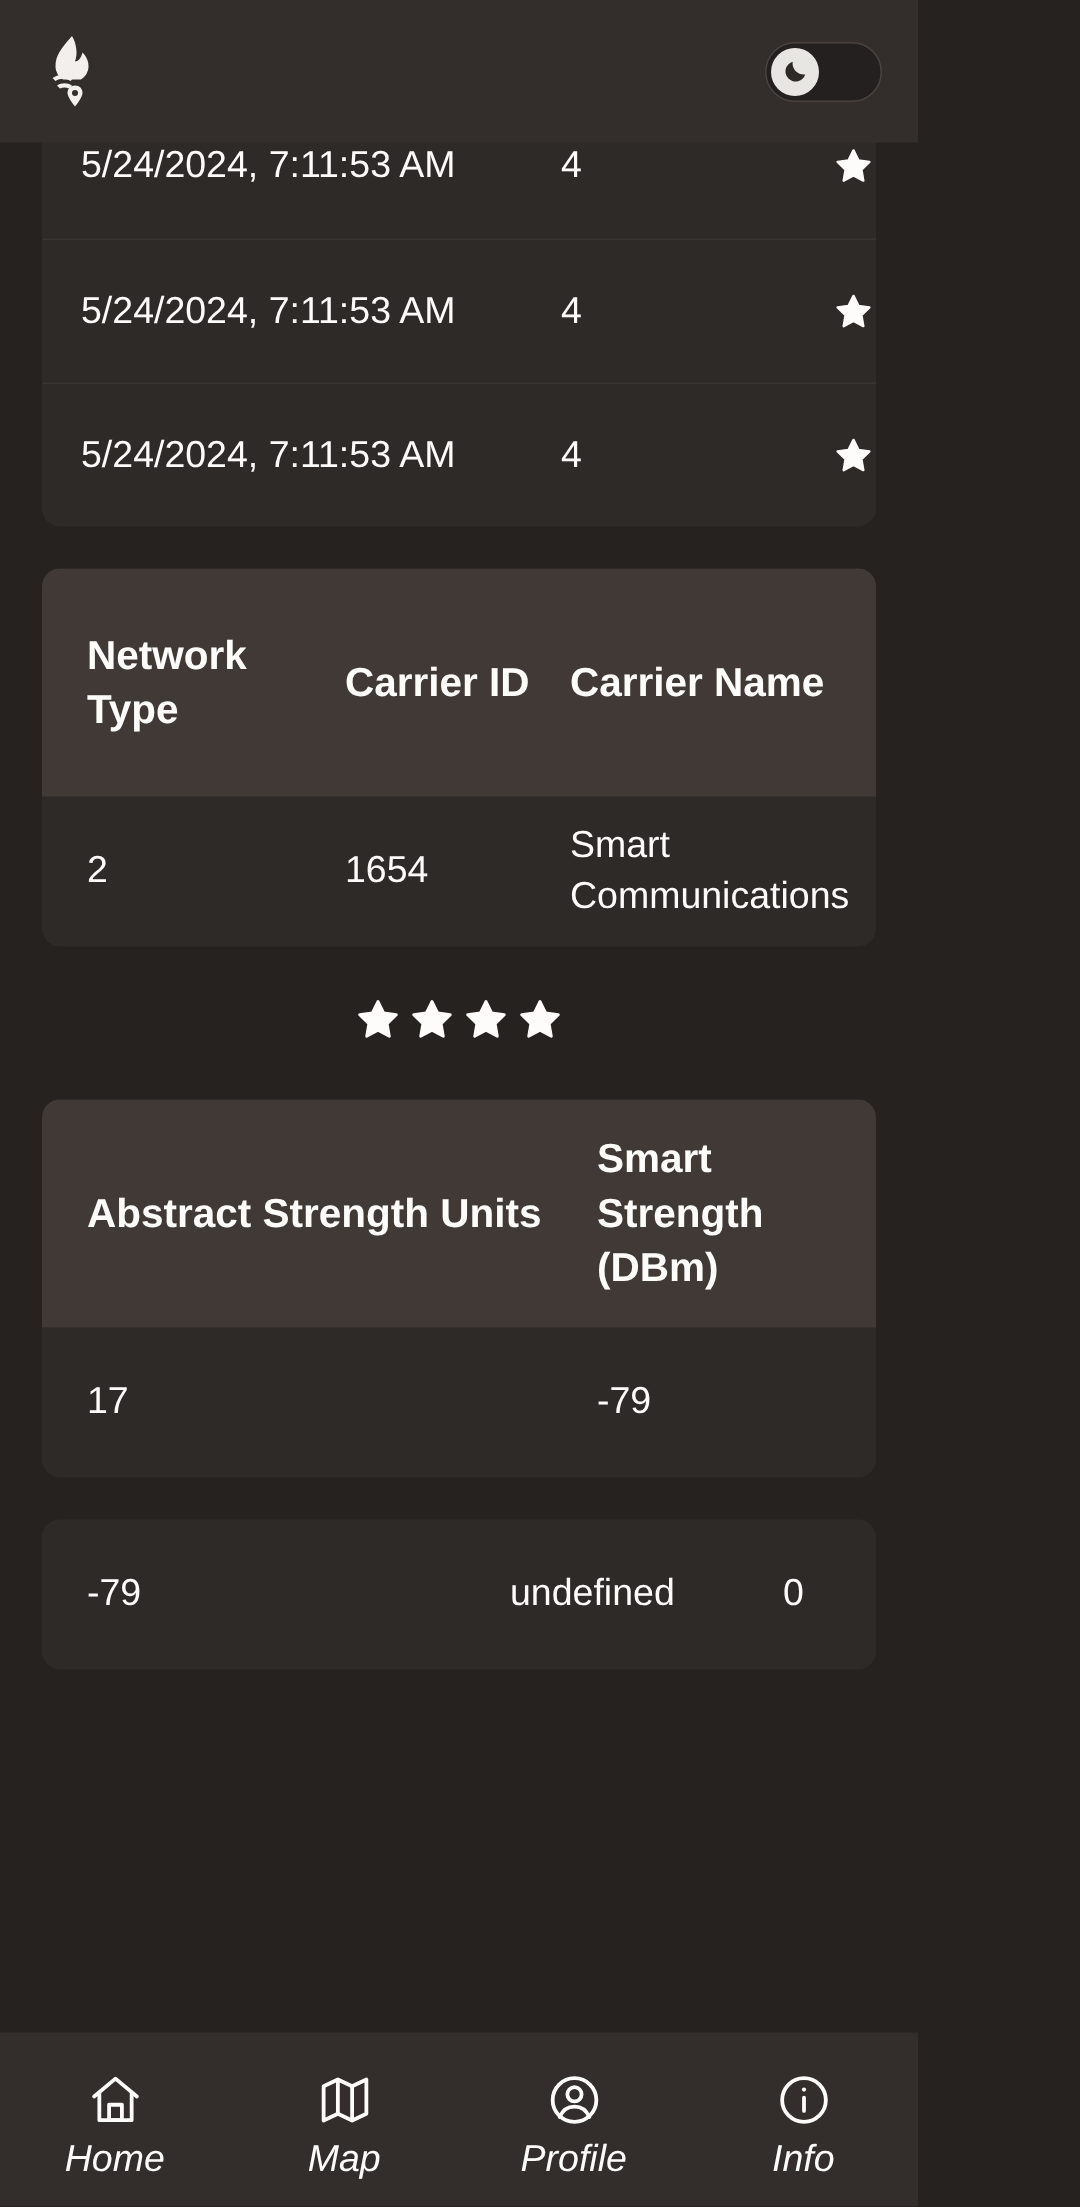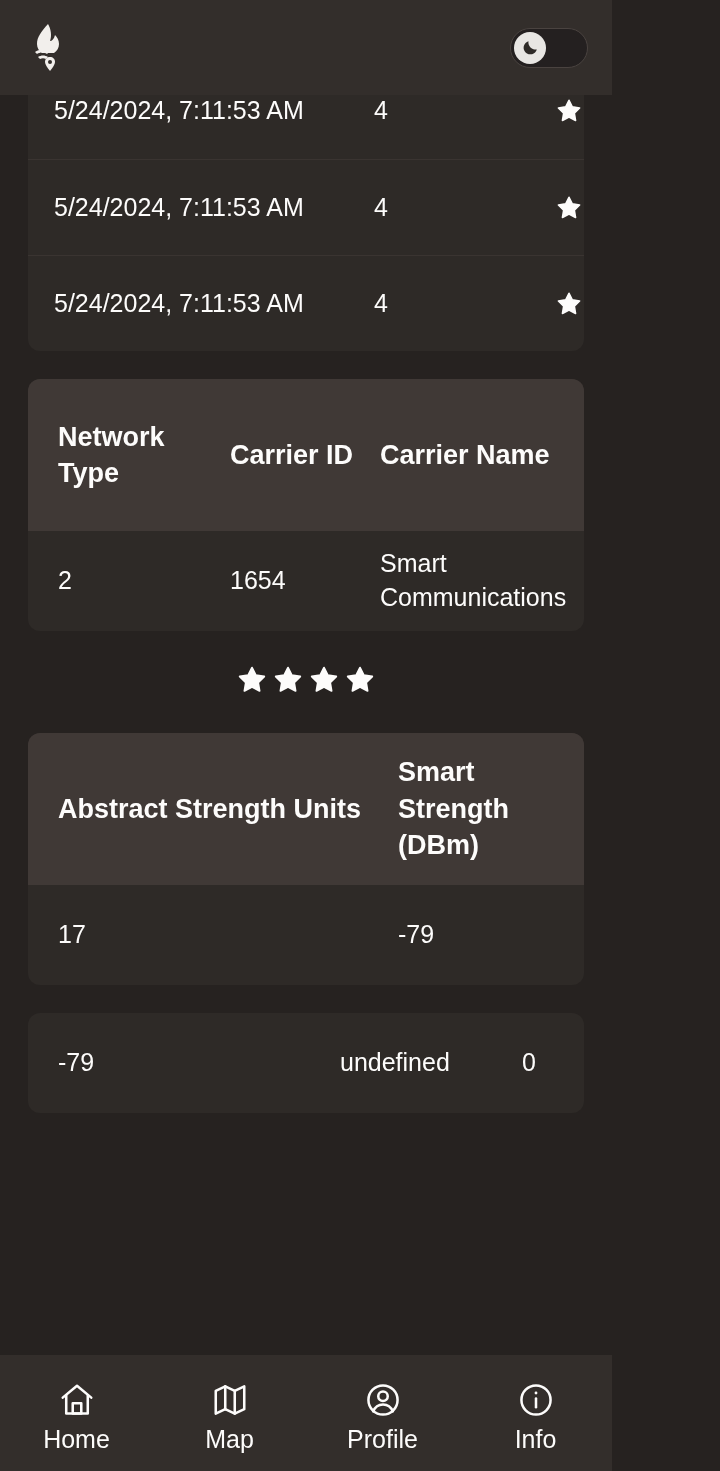--- a/index.html
+++ b/index.html
@@ -163,20 +163,21 @@
     align-items: center;
     gap: 8px;
     cursor: pointer;
     width: 150px;
   }
   .navitem .nicon { width: 38px; height: 38px; display: block; }
   .navitem .nlabel {
     color: #fdfcfb;
     font-size: 25px;
     line-height: 1;
+    font-style: italic;
   }
 </style>
 </head>
 <body>
 
 <div id="app">
 
   <div class="appbar">
     <div class="logo">
       <svg viewBox="0 0 44 50" xmlns="http://www.w3.org/2000/svg">

